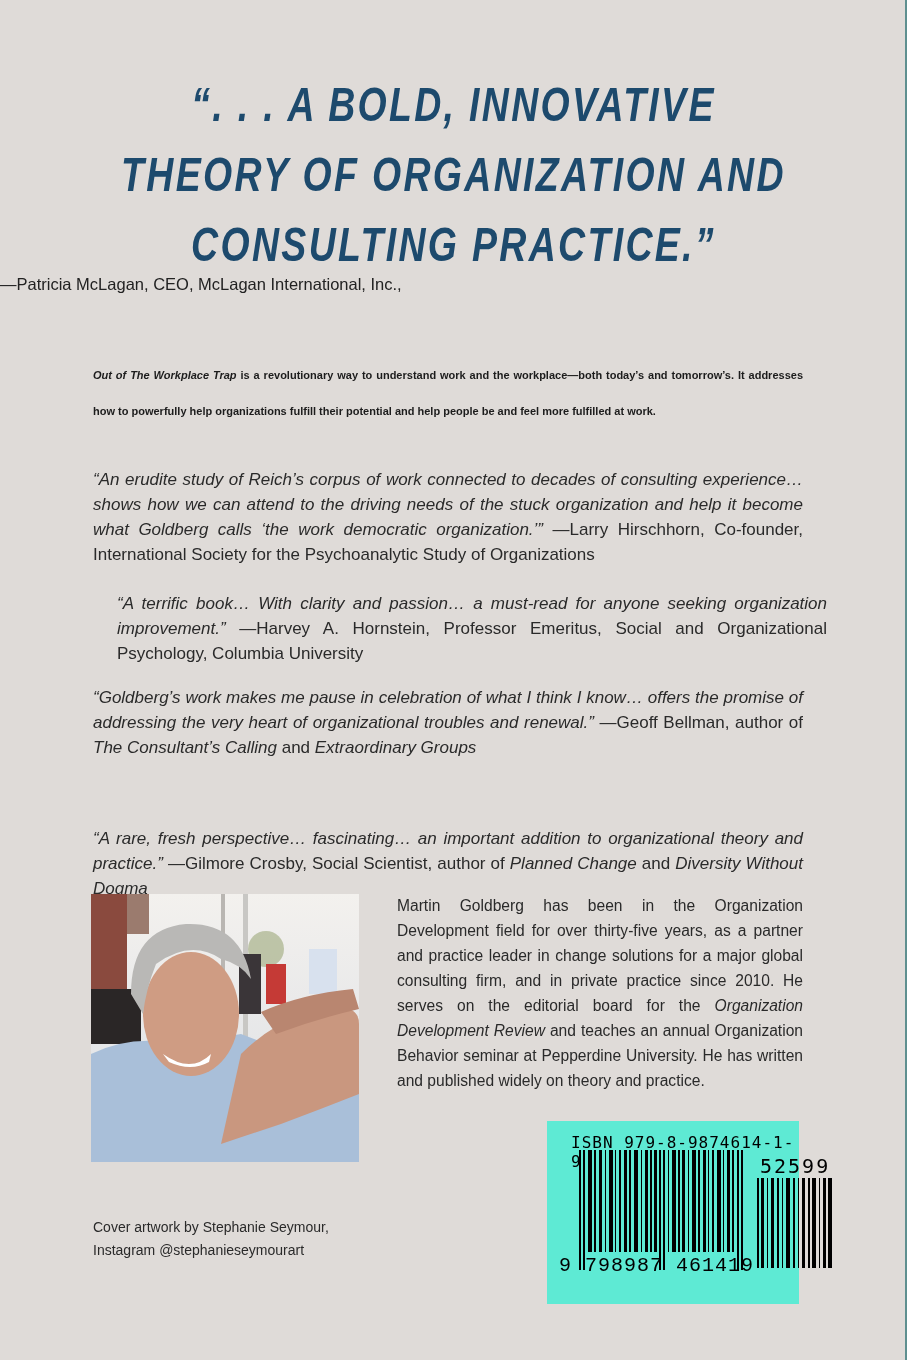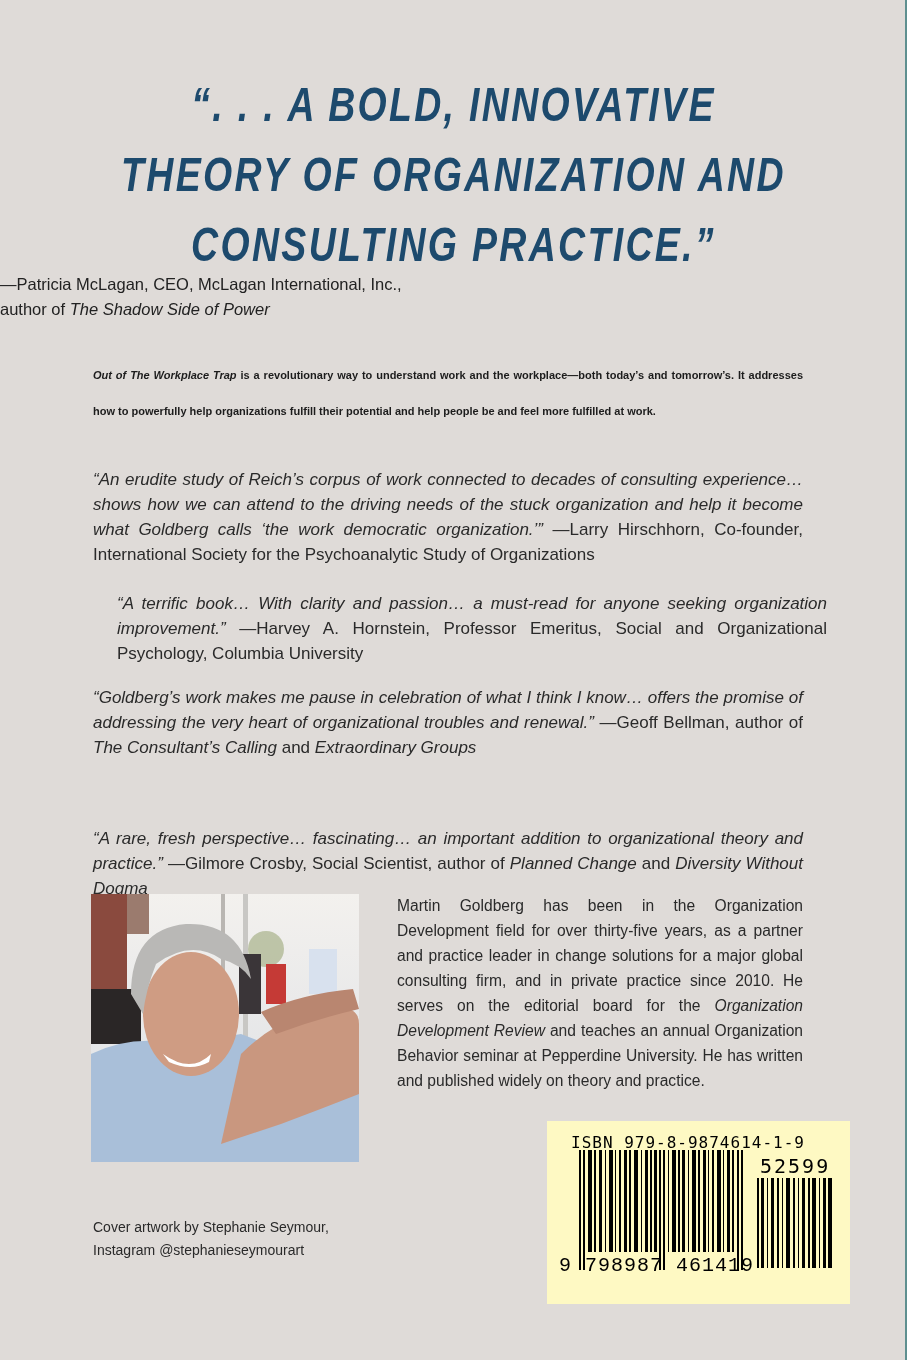--- a/index.html
+++ b/index.html
@@ -48,22 +48,22 @@
   }
   .bio {
     position: absolute; left: 397px; top: 893px; width: 406px;
     font-size: 15.6px; line-height: 25px; text-align: justify; color: #2a2a2a;
   }
   .credit {
     position: absolute; left: 93px; top: 1216px; width: 320px;
     font-size: 14px; line-height: 23px; color: #2a2a2a;
   }
   .barcode-box {
-    position: absolute; left: 547px; top: 1121px; width: 303px; height: 183px;
-    background: #fef9c3;
+    position: absolute; left: 547px; top: 1121px; width: 252px; height: 183px;
+    background: #5eead4;
   }
   .isbn-top {
     position: absolute; left: 24px; top: 12px;
     font-family: "DejaVu Sans Mono", monospace; font-size: 16px; letter-spacing: 1px; color: #000;
   }
   .price {
     position: absolute; left: 213px; top: 33px;
     font-family: "DejaVu Sans Mono", monospace; font-size: 20px; letter-spacing: 2px; color: #000; text-align: center;
   }
   .isbn-bottom {
@@ -79,21 +79,20 @@
 <div class="edge-line"></div>
 
 <div class="headline">
   <div>“. . . A BOLD, INNOVATIVE</div>
   <div>THEORY OF ORGANIZATION AND</div>
   <div>CONSULTING PRACTICE.”</div>
 </div>
 
 <div class="attribution">
   <div>—Patricia McLagan, CEO, McLagan International, Inc.,</div>
-  <div><span>author of </span><i>The Shadow Side of Power</i></div>
 </div>
 
 <div class="intro"><i>Out of The Workplace Trap</i><span> is a revolutionary way to understand work and the workplace—both today’s and tomorrow’s. It addresses how to powerfully help organizations fulfill their potential and help people be and feel more fulfilled at work.</span></div>
 
 <div class="blurb" style="top:467px;"><span class="q">“An erudite study of Reich’s corpus of work connected to decades of consulting experience… shows how we can attend to the driving needs of the stuck organization and help it become what Goldberg calls ‘the work democratic organization.’”</span><span> —Larry Hirschhorn, Co-founder, International Society for the Psychoanalytic Study of Organizations</span></div>
 
 <div class="blurb" style="top:591px;margin-left:24px;"><span class="q">“A terrific book… With  clarity and passion… a must-read for anyone seeking organization improvement.”</span><span> —Harvey A. Hornstein, Professor Emeritus, Social and Organizational Psychology, Columbia University</span></div>
 
 <div class="blurb" style="top:685px;"><span class="q">“Goldberg’s work makes me pause in celebration of what I think I know… offers the promise of addressing the very heart of organizational troubles and renewal.”</span><span> —Geoff Bellman, author of </span><i>The Consultant’s Calling</i><span> and </span><i>Extraordinary Groups</i></div>
 

